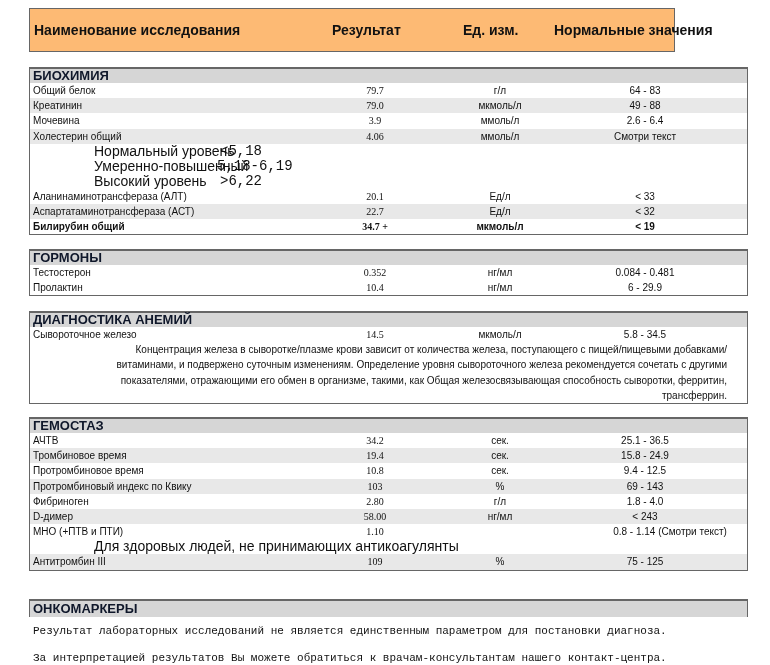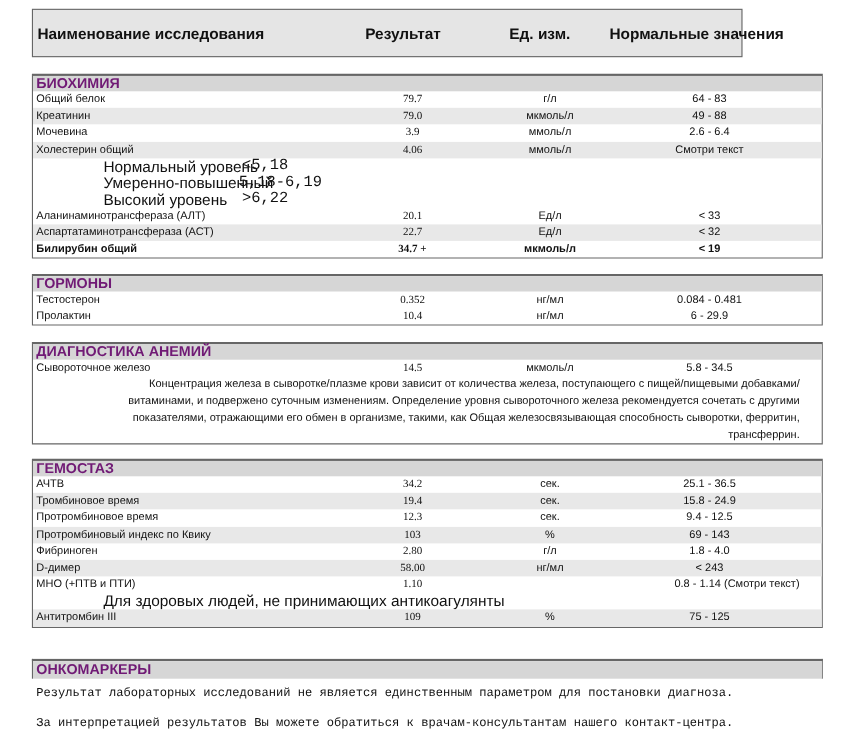--- a/index.html
+++ b/index.html
@@ -1,25 +1,25 @@
 <!DOCTYPE html>
 <html><head>
 <meta charset="utf-8">
 <style>
   html, body { margin:0; padding:0; background:#ffffff; }
   body { width:770px; height:665px; position:relative; overflow:hidden;
          font-family:"Liberation Sans", sans-serif; color:#111; }
   .hdr { position:absolute; left:29px; top:8px; width:646px; height:44px;
-         background:#e5e5e5; border:1px solid #666; box-sizing:border-box; }
+         background:#fdba74; border:1px solid #666; box-sizing:border-box; }
   .hdr span { position:absolute; top:13px; font-size:14px; font-weight:bold; color:#111; white-space:nowrap; }
   .sec { position:absolute; left:29px; width:719px; box-sizing:border-box;
          border:1px solid #666; border-top:2px solid #666; }
   .sec.open { border-bottom:none; }
   .sec-title { height:14px; line-height:14px; background:#d6d6d6; font-weight:bold; font-size:13px;
-               padding-left:3px; color:#701a75; }
+               padding-left:3px; color:#0f172a; }
   .row { position:relative; height:15.2px; line-height:15px; font-size:10px; }
   .row.alt { background:#e8e8e8; }
   .row.bold { font-weight:bold; }
   .row .n { position:absolute; left:3px; white-space:nowrap; }
   .row .r { position:absolute; left:310px; width:70px; text-align:center;font-family:Liberation Serif, serif; }
   .row .u { position:absolute; left:430px; width:80px; text-align:center; }
   .row .v { position:absolute; left:530px; width:170px; text-align:center; white-space:nowrap; }
   .sub { position:relative; height:15px; line-height:15px; font-size:14px; }
   .sub .sl { position:absolute; left:64px; white-space:nowrap; }
   .sub .sv { position:absolute; left:190px; white-space:nowrap;font-family:Liberation Mono, monospace; }
@@ -131,21 +131,21 @@
     <span class="v">25.1 - 36.5</span>
   </div>
   <div class="row alt">
     <span class="n">Тромбиновое время</span>
     <span class="r">19.4</span>
     <span class="u">сек.</span>
     <span class="v">15.8 - 24.9</span>
   </div>
   <div class="row">
     <span class="n">Протромбиновое время</span>
-    <span class="r">12.3</span>
+    <span class="r">10.8</span>
     <span class="u">сек.</span>
     <span class="v">9.4 - 12.5</span>
   </div>
   <div class="row alt">
     <span class="n">Протромбиновый индекс по Квику</span>
     <span class="r">103</span>
     <span class="u">%</span>
     <span class="v">69 - 143</span>
   </div>
   <div class="row">

